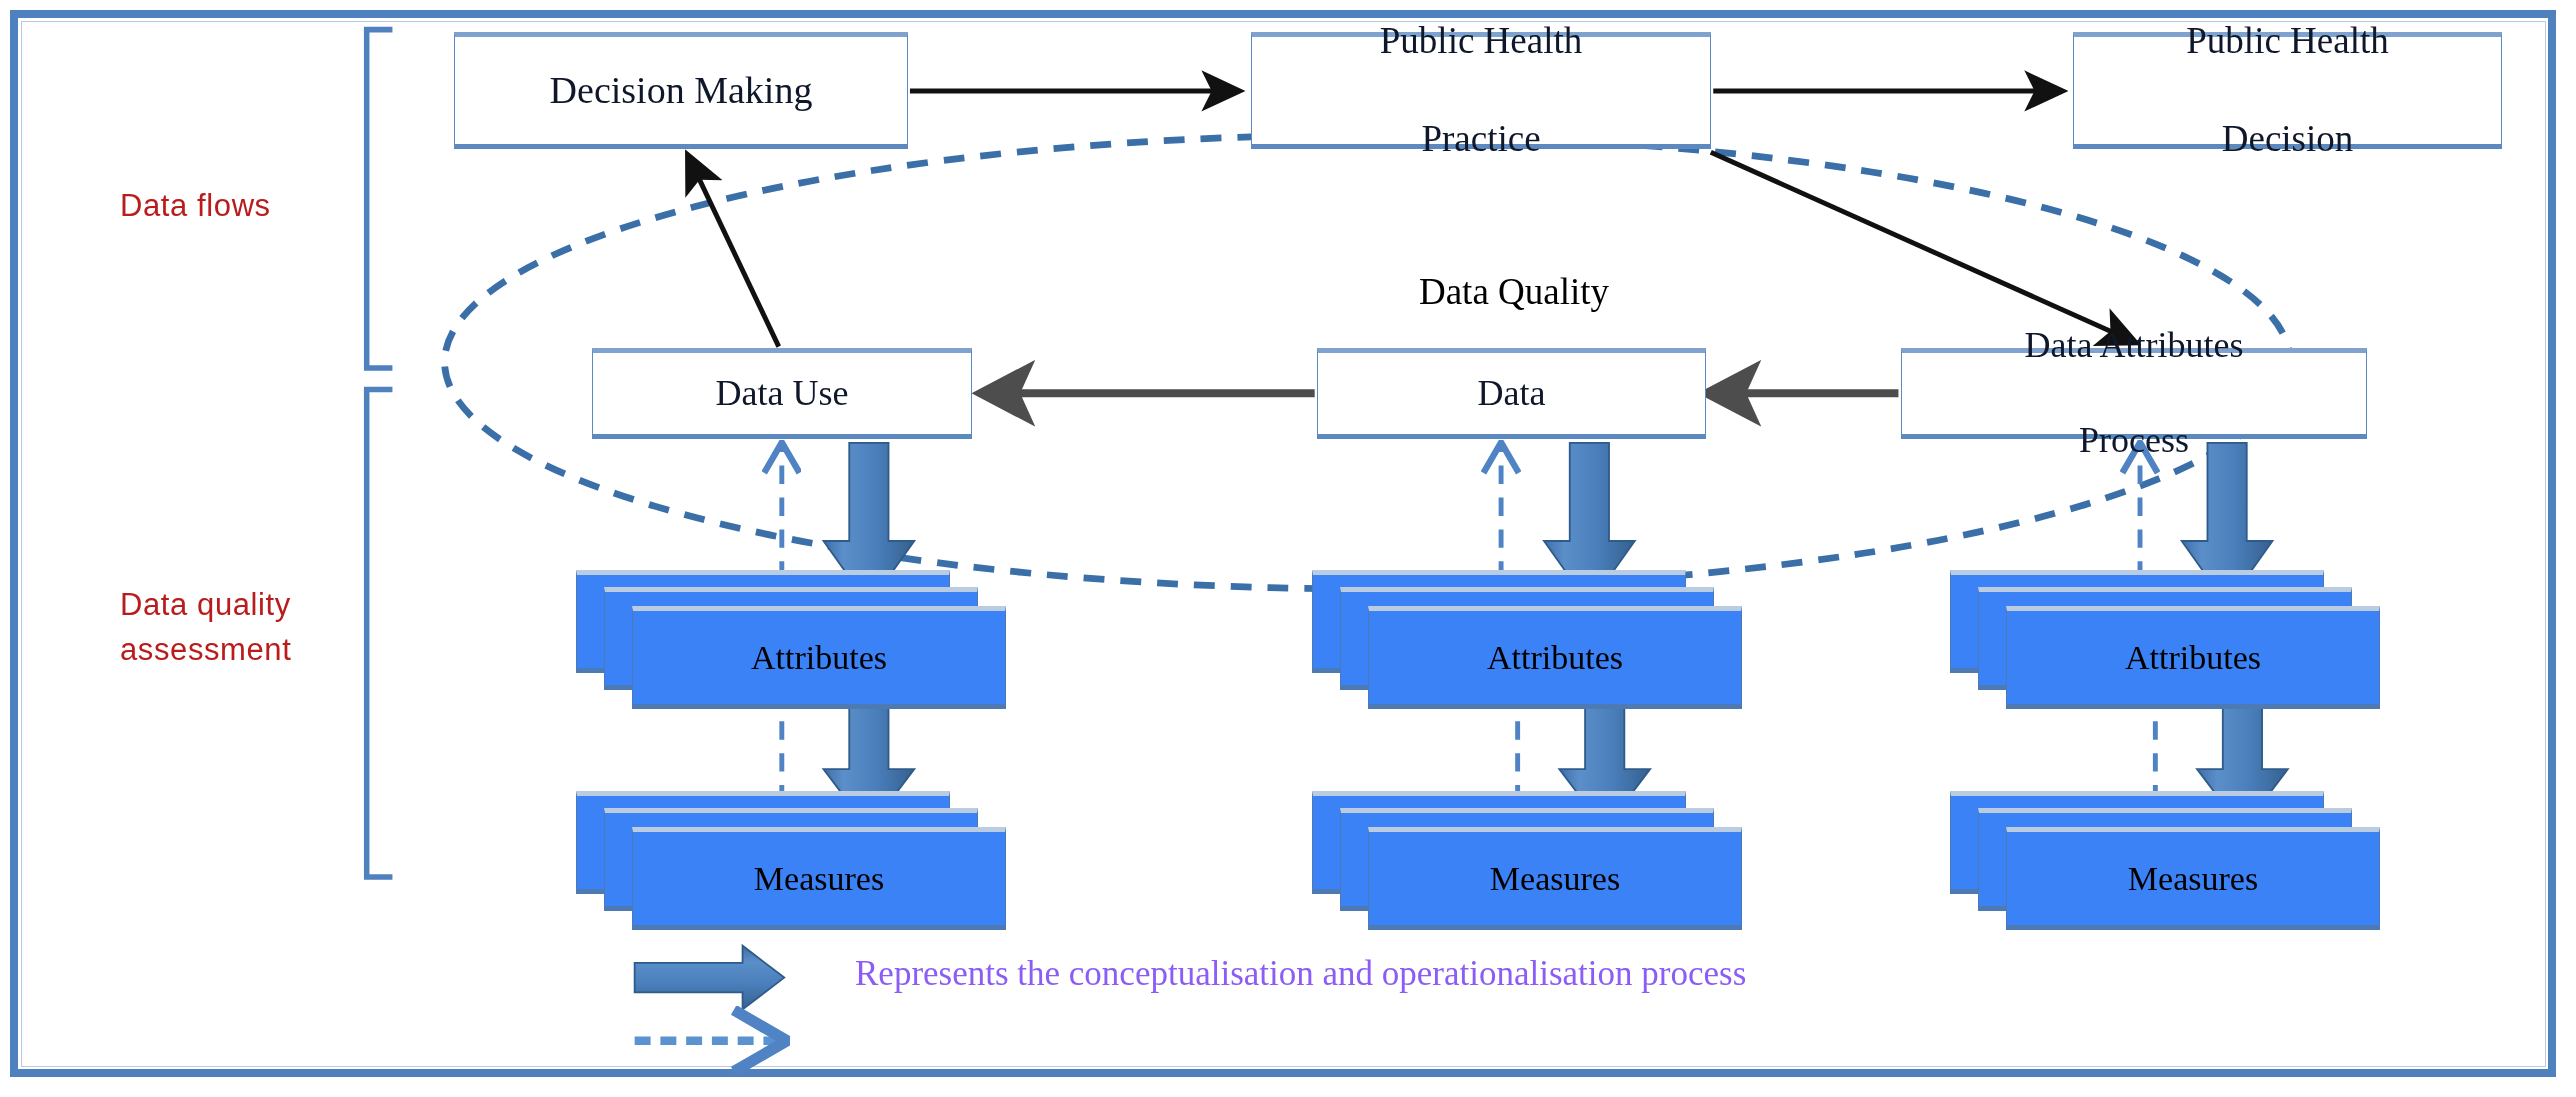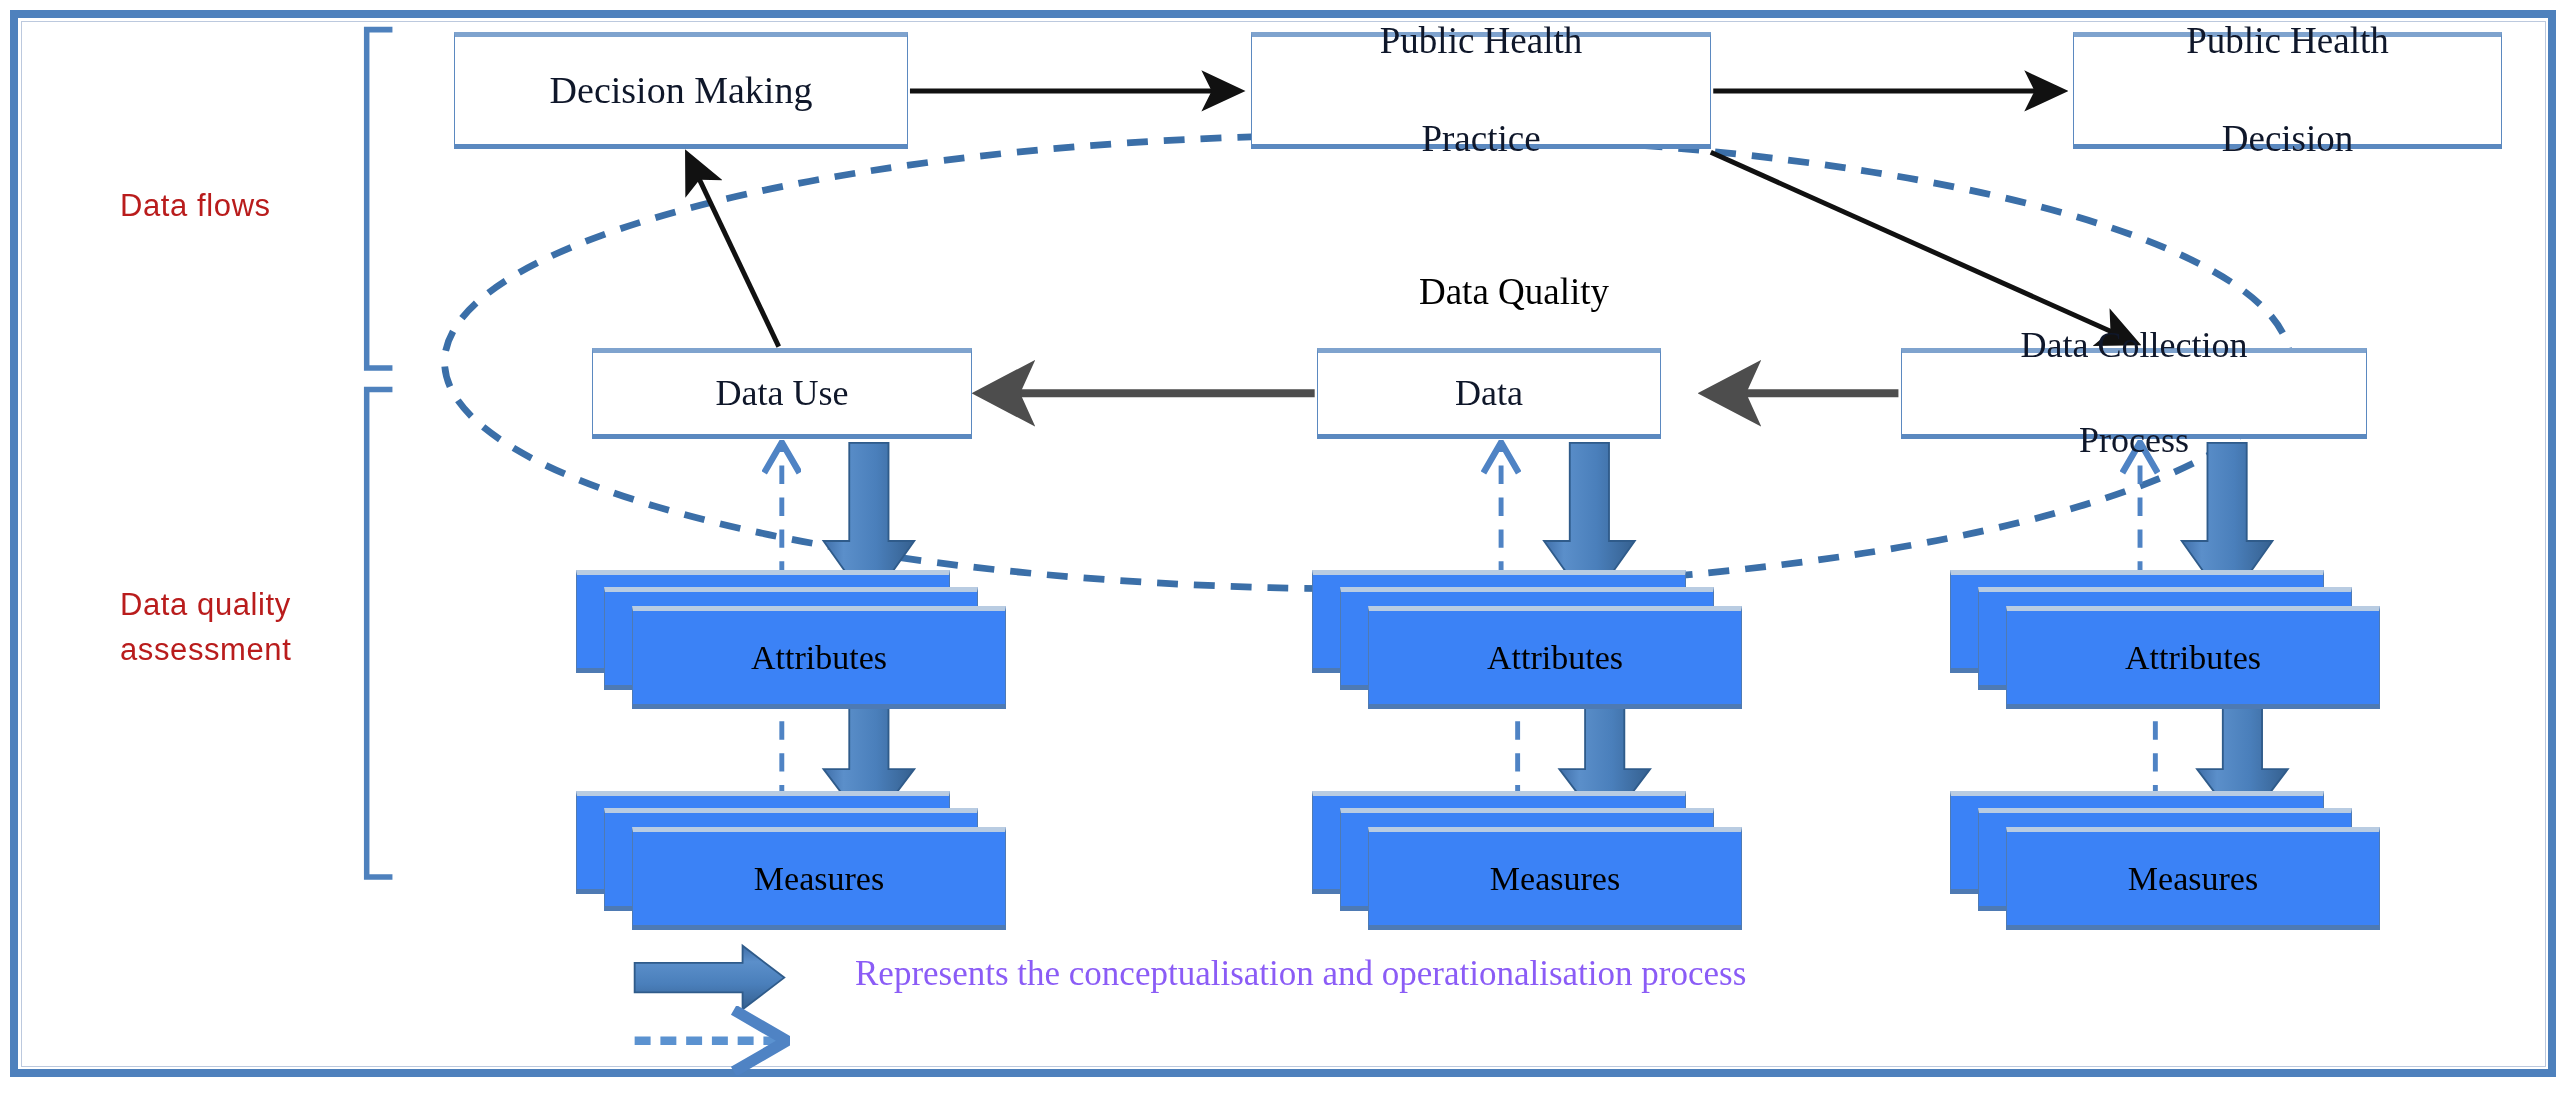--- a/index.html
+++ b/index.html
@@ -26,21 +26,21 @@
     text-align:center;color:#0f172a;
     font-family:"Liberation Serif",serif;
     line-height:1.32;
   }
   .node span{display:block;padding:0 3.7px;}
 
   .n-decision{left:454px;top:32px;width:454px;height:117px;font-size:38px;}
   .n-php     {left:1251px;top:32px;width:460px;height:117px;font-size:37px;}
   .n-pho     {left:2073px;top:32px;width:429px;height:117px;font-size:37px;}
   .n-datause {left:592px;top:348px;width:380px;height:91px;font-size:36px;}
-  .n-data    {left:1317px;top:348px;width:344px;height:91px;font-size:36px;}
+  .n-data    {left:1317px;top:348px;width:389px;height:91px;font-size:36px;}
   .n-dcp     {left:1901px;top:348px;width:466px;height:91px;font-size:36px;}
 
   
   .stack{position:absolute;width:429px;height:141px;}
   .stack .card{
     position:absolute;box-sizing:border-box;background:#3b82f6;
     border:1.8px solid #4e7ab3;
     border-top:5.5px solid #b9cce2;
     border-bottom:5.5px solid #4e7ab3;
   }
@@ -206,21 +206,21 @@
   </div>
 
   <div class="node n-datause">
     <span>Data Use</span>
   </div>
   <div class="node n-data">
     <span>Data</span>
   </div>
   <div class="node n-dcp">
     <span>
-      <span>Data Collection</span><br>
+      <span>Data Attributes</span><br>
       <span>Process</span>
     </span>
   </div>
 
   <div class="dq-label">Data Quality</div>
 
   <div class="stack attr1">
     <div class="card c1"></div>
     <div class="card c2"></div>
     <div class="card c3">

